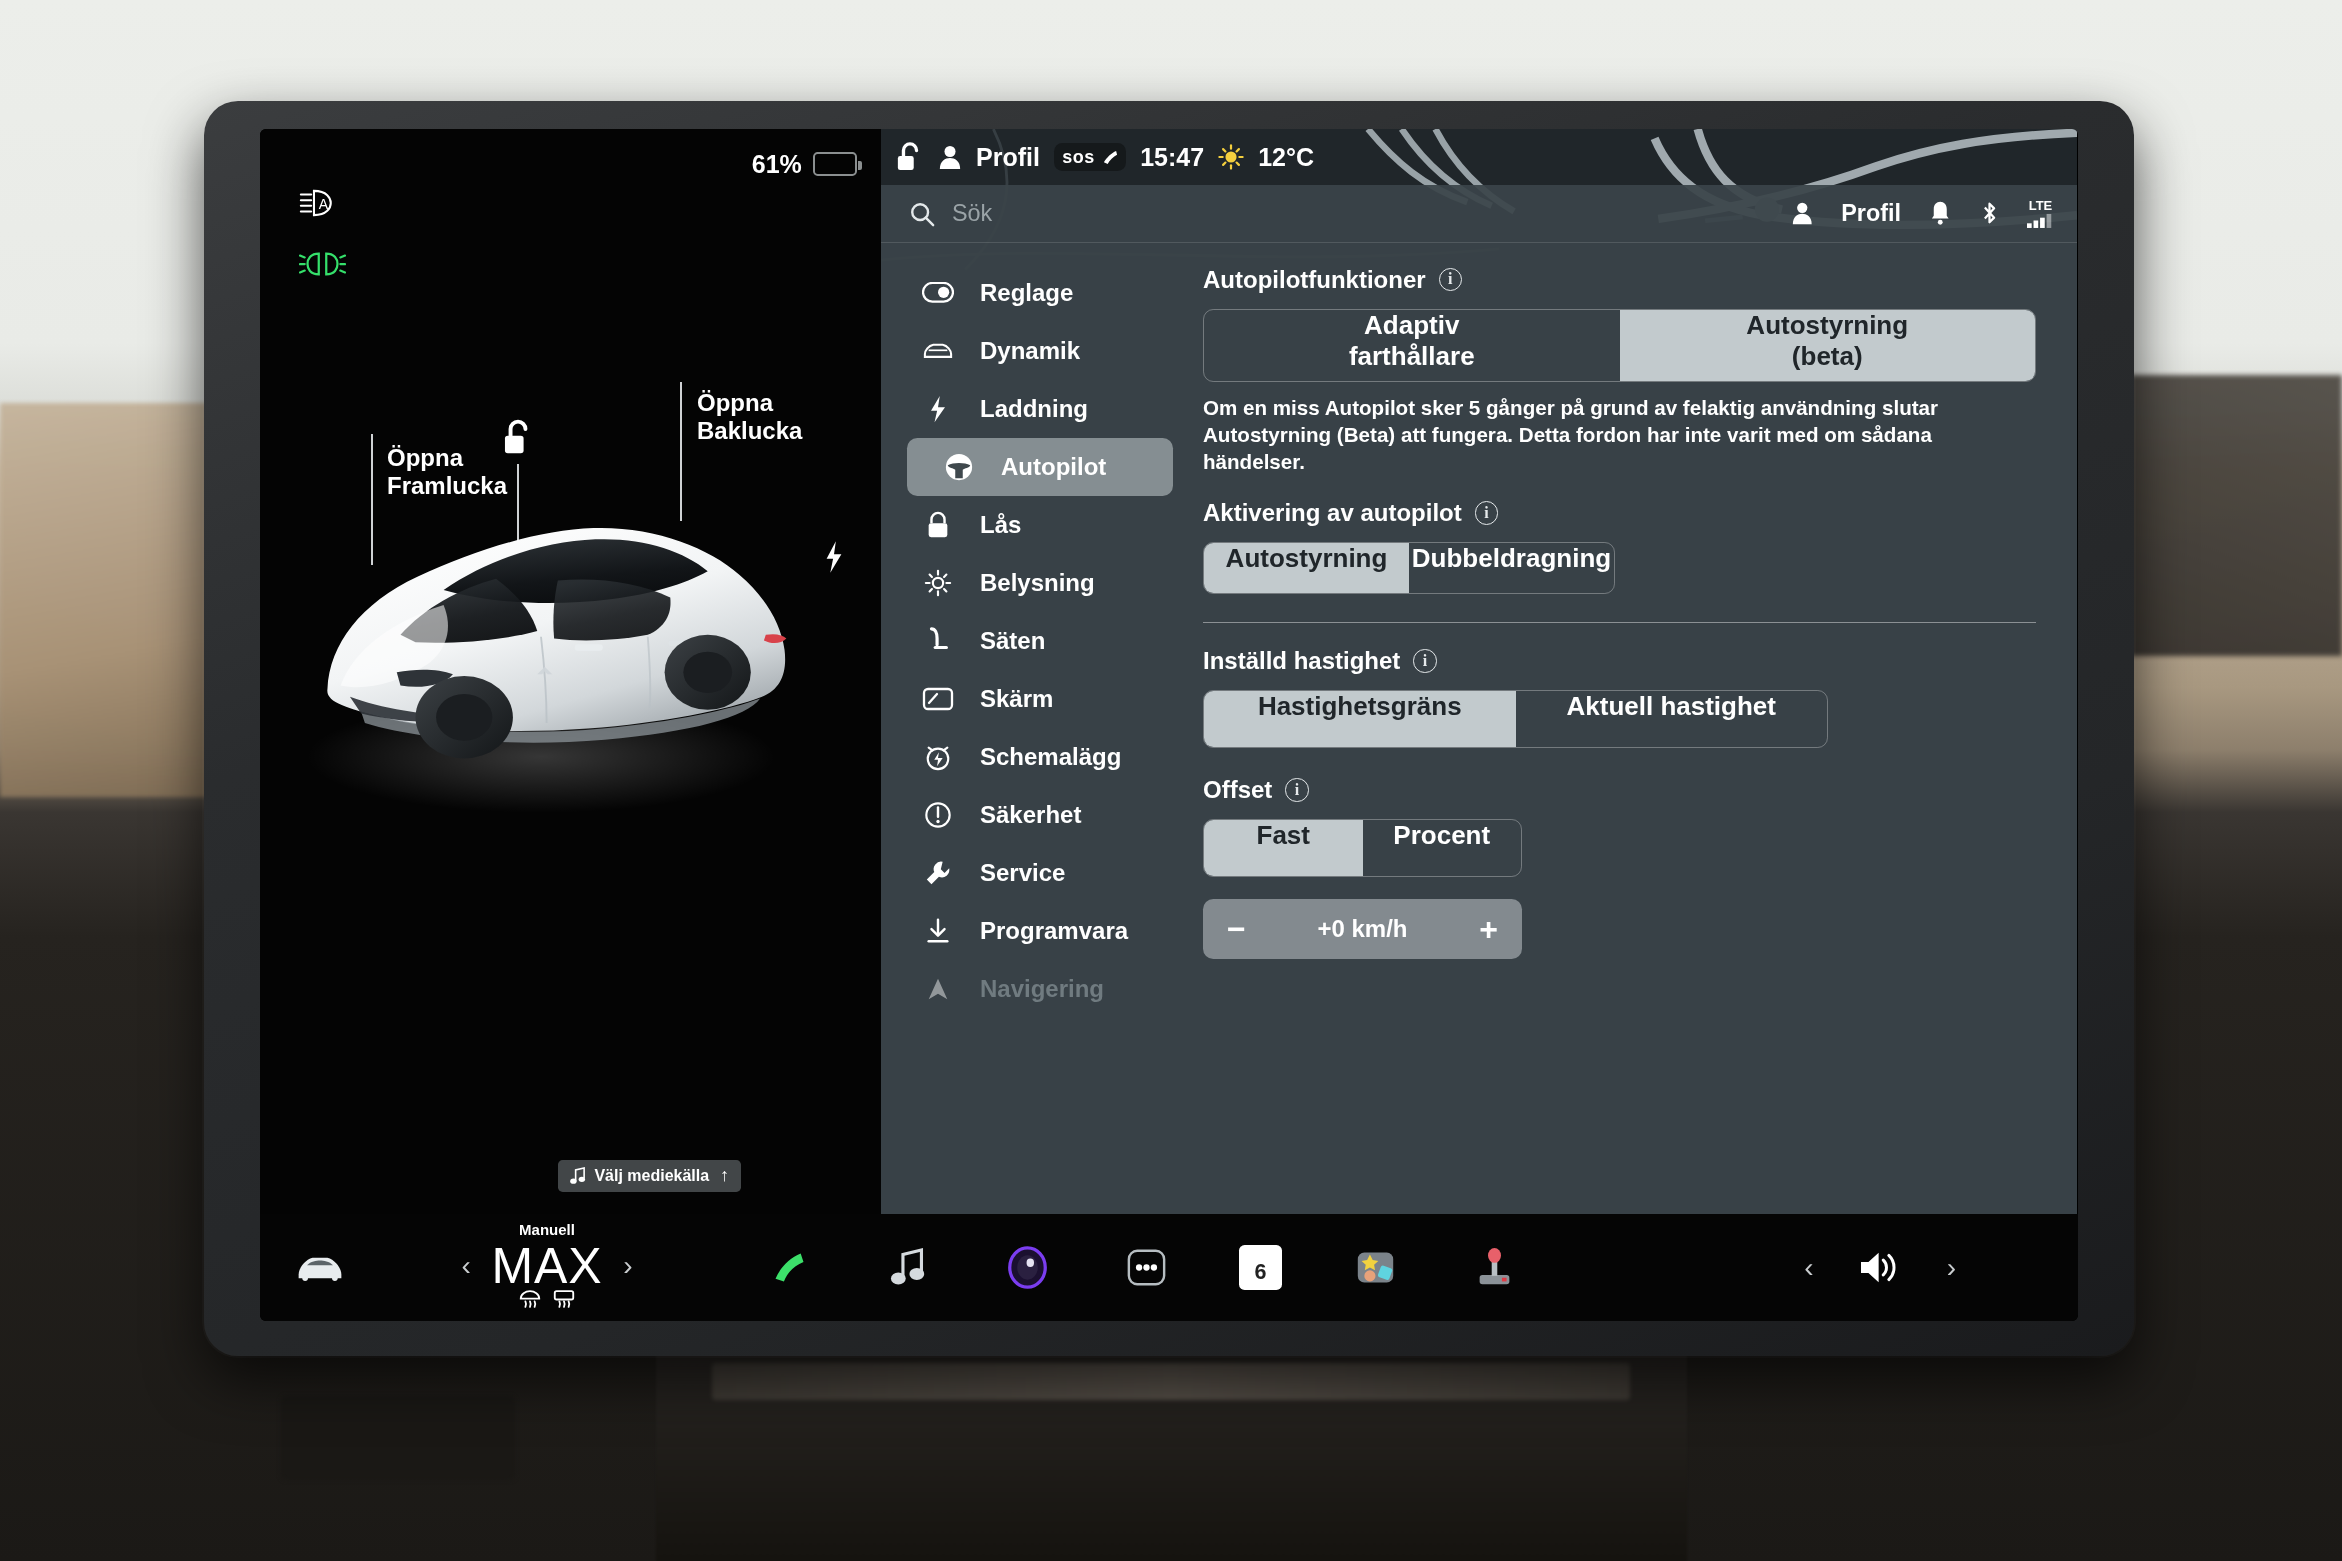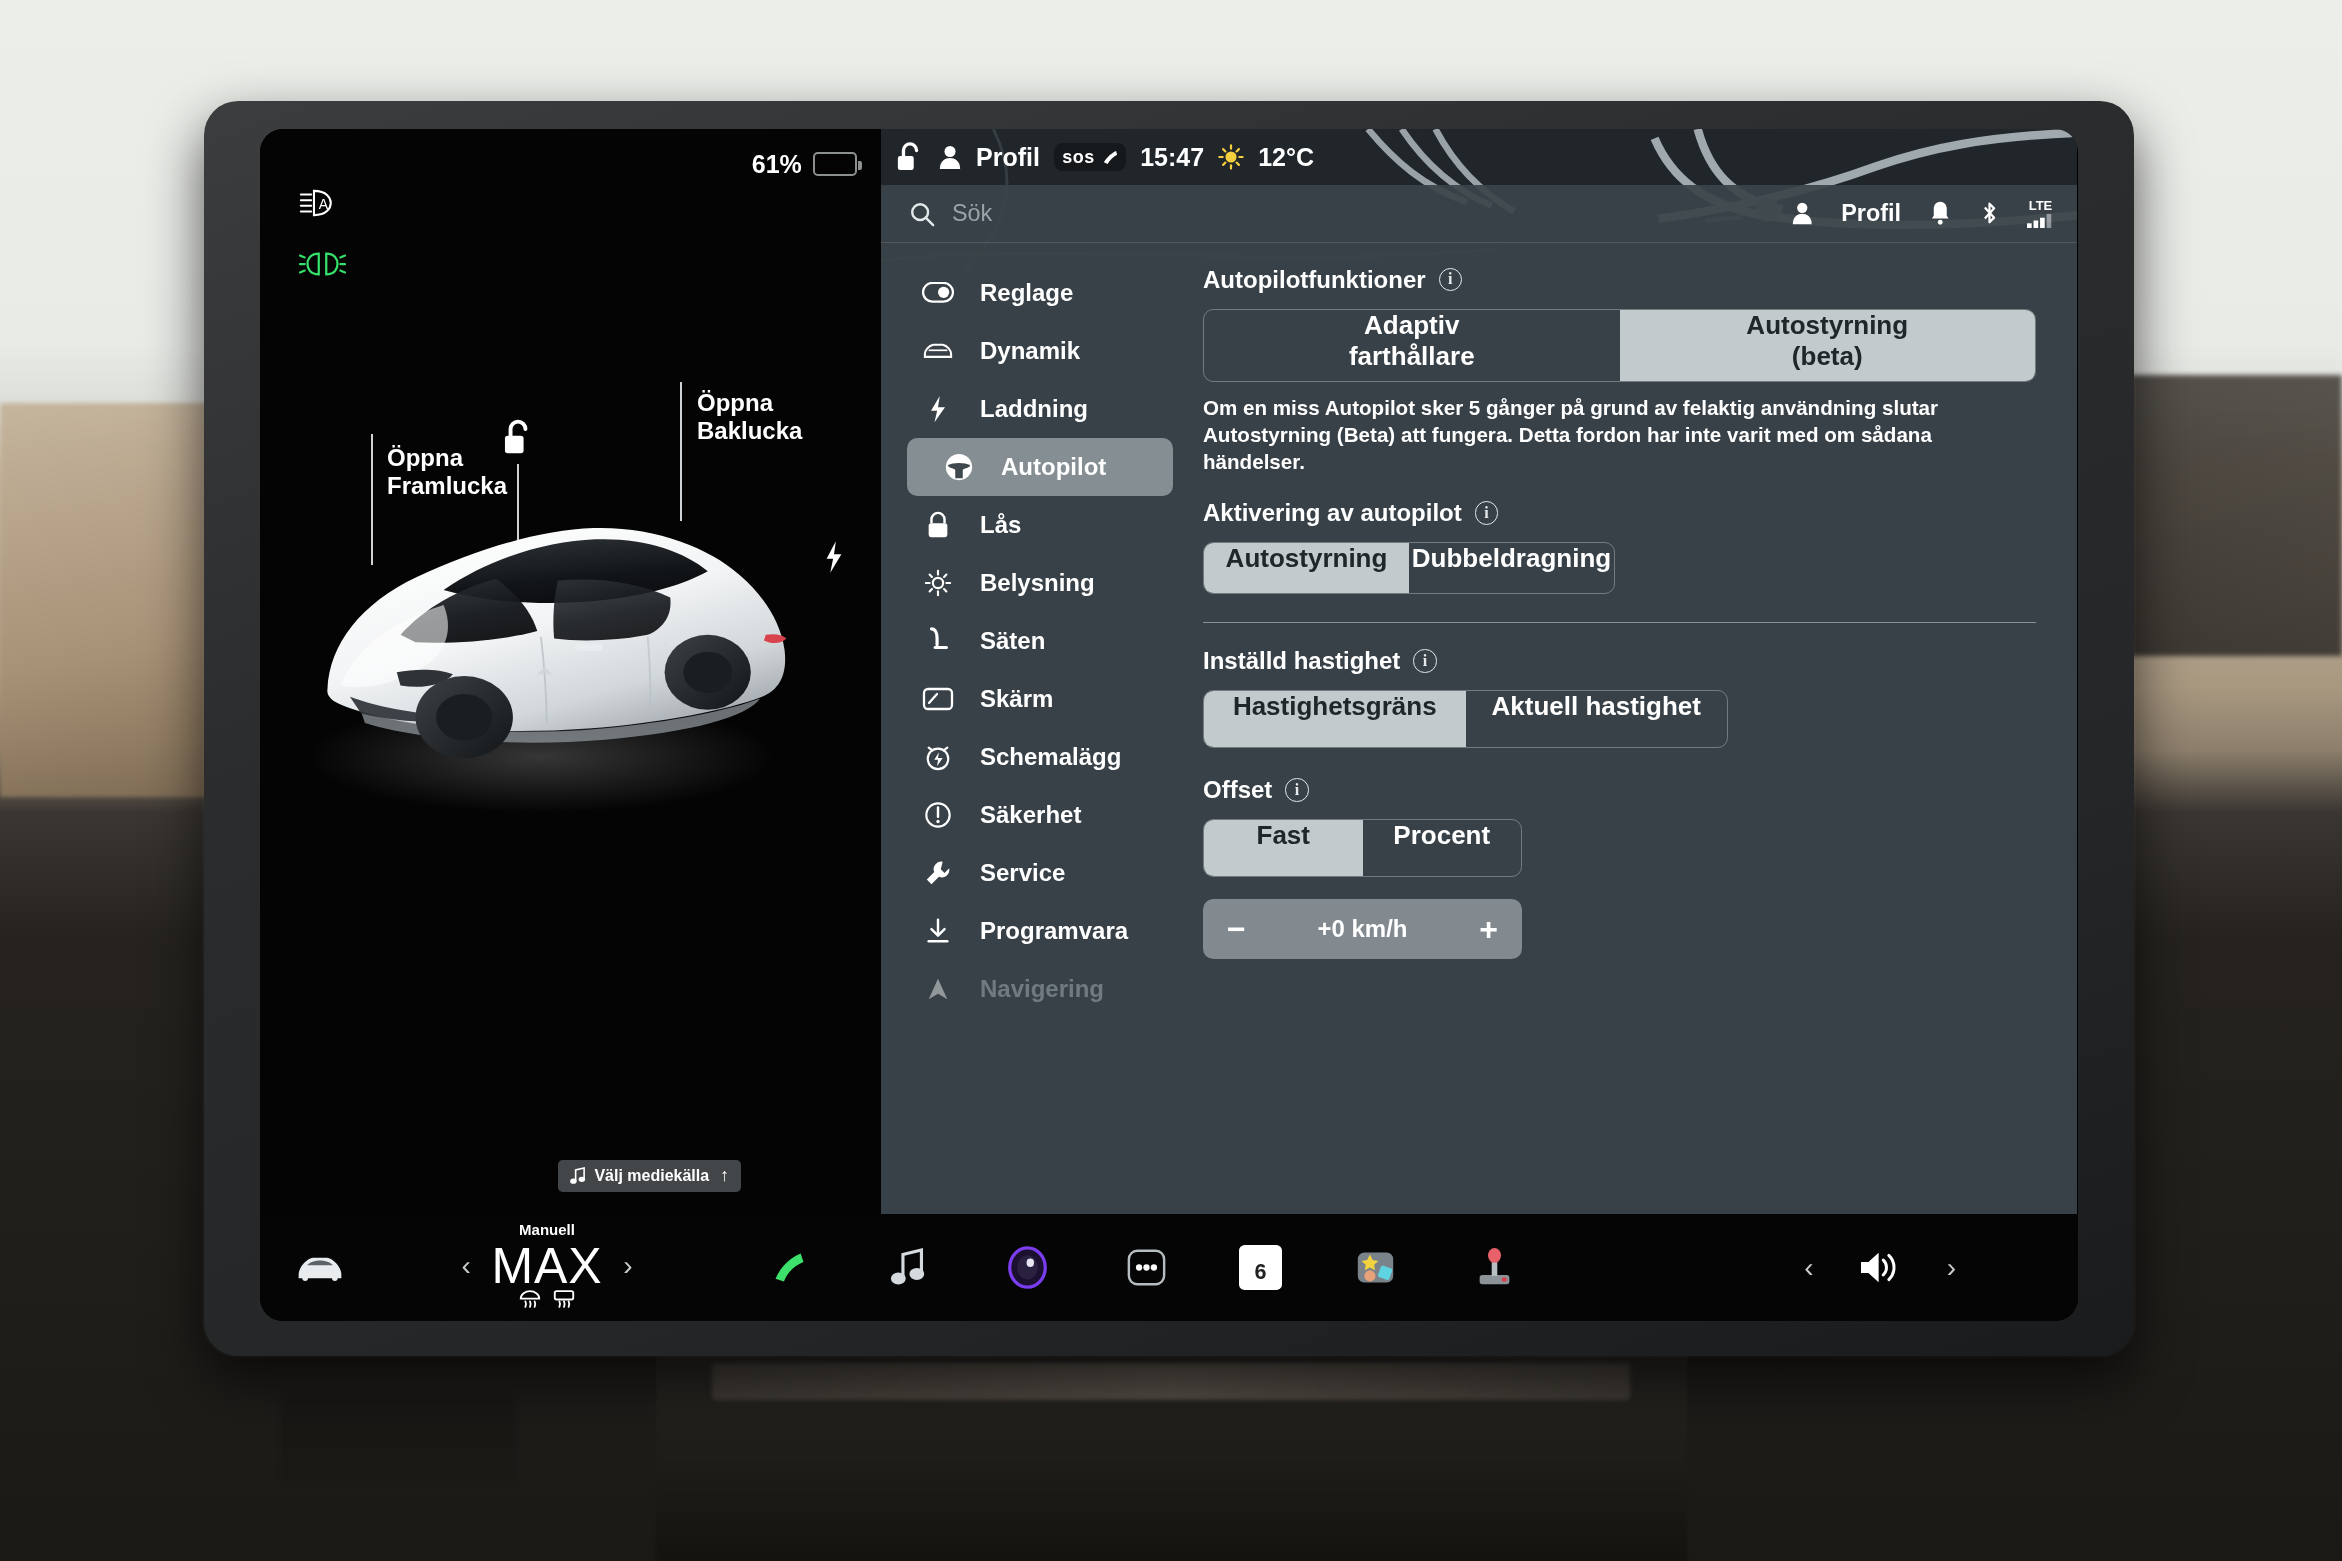--- a/index.html
+++ b/index.html
@@ -30,21 +30,21 @@
 
   
   .bezel {
     position:absolute; left:204px; top:101px; width:1930px; height:1255px;
     background:linear-gradient(160deg,#3b3d3f 0%,#2a2c2e 35%,#242628 70%,#1a1b1d 100%);
     border-radius:34px;
     box-shadow:0 24px 56px rgba(0,0,0,.65), 0 0 0 1.9px rgba(255,255,255,.04);
   }
   .screen {
     position:absolute; left:56px; top:28px; width:1818px; height:1192px;
-    background:#000; border-radius:23px; overflow:hidden;
+    background:#000; border-radius:6px; overflow:hidden;
   }
 
   
   .left-pane { position:absolute; left:0; top:0; width:621px; height:1085px;
     background:#040404; }
   .batt { position:absolute; right:24px; top:20.6px; display:flex; align-items:center; gap:11.2px; }
   .batt-txt { color:#fff; font-size:25px; font-weight:bold; }
   .batt-ico { width:44px; height:24px; border:2.3px solid #8b8f90; border-radius:4.7px;
     position:relative; padding:1.9px; }
   .batt-ico::after{ content:""; position:absolute; right:-6.6px; top:6.6px; width:3.7px; height:9.4px;
@@ -524,21 +524,21 @@
             <div class="seg-opt on">Autostyrning</div>
             <div class="seg-opt">Dubbeldragning</div>
           </div>
 
           <div class="divider"></div>
 
           <div class="sec-head">
             <span class="st">Inställd hastighet</span>
             <span class="info">i</span>
           </div>
-          <div class="seg" style="height:58px; width:525px;">
+          <div class="seg" style="height:58px; width:625px;">
             <div class="seg-opt on">Hastighetsgräns</div>
             <div class="seg-opt">Aktuell hastighet</div>
           </div>
 
           <div class="sec-head" style="margin-top:28px;align-items:center;">
             <span class="st">Offset</span>
             <span class="info">i</span>
           </div>
           <div class="seg" style="height:58px; width:319px;">
             <div class="seg-opt on">Fast</div>

